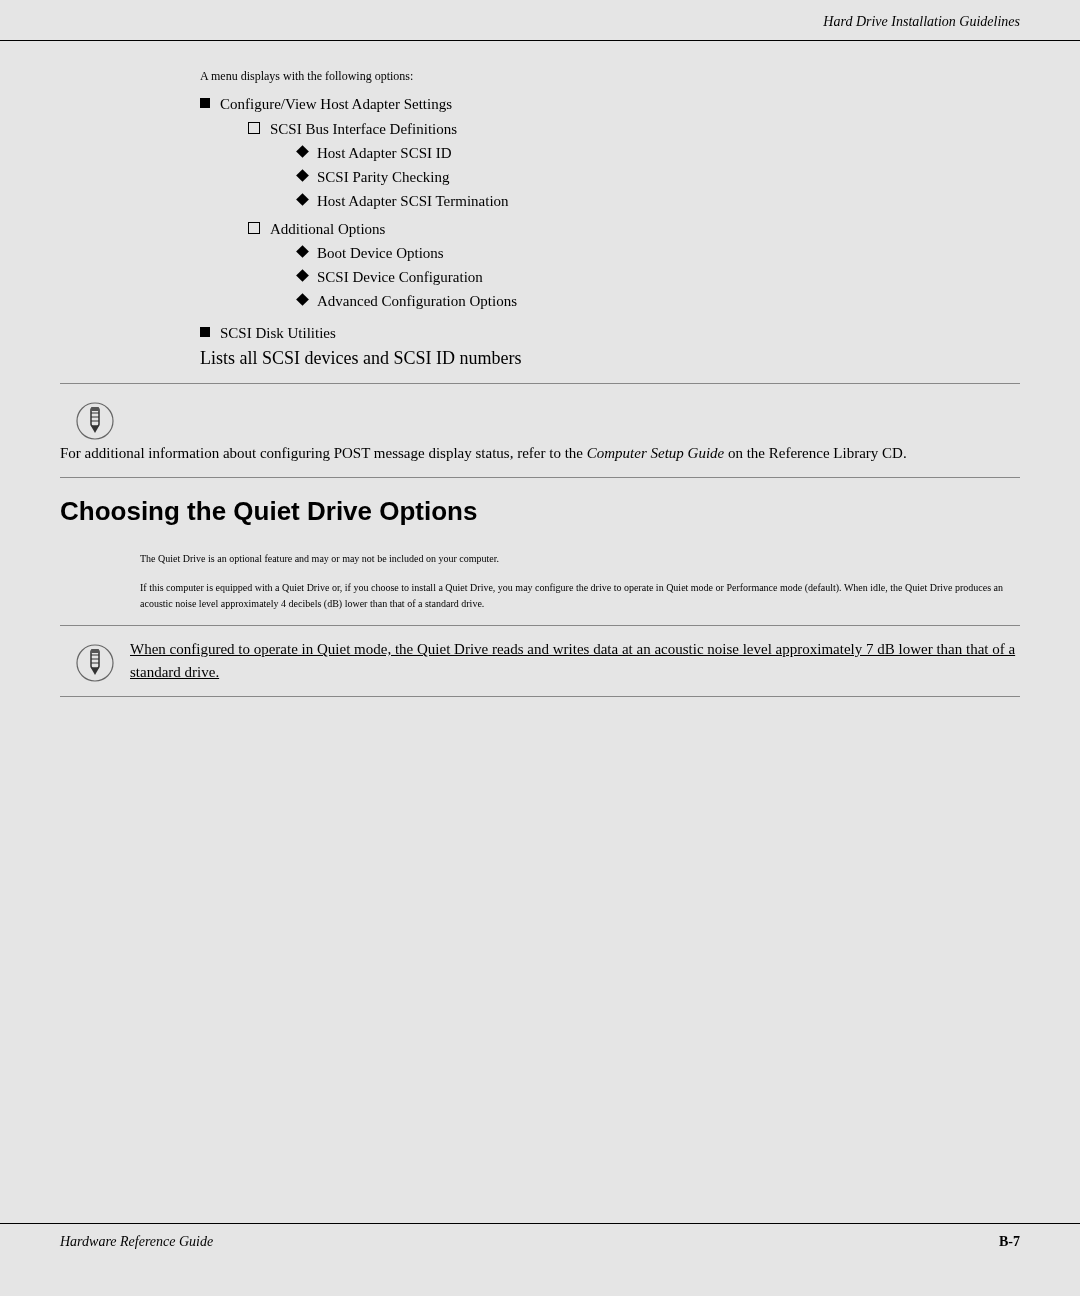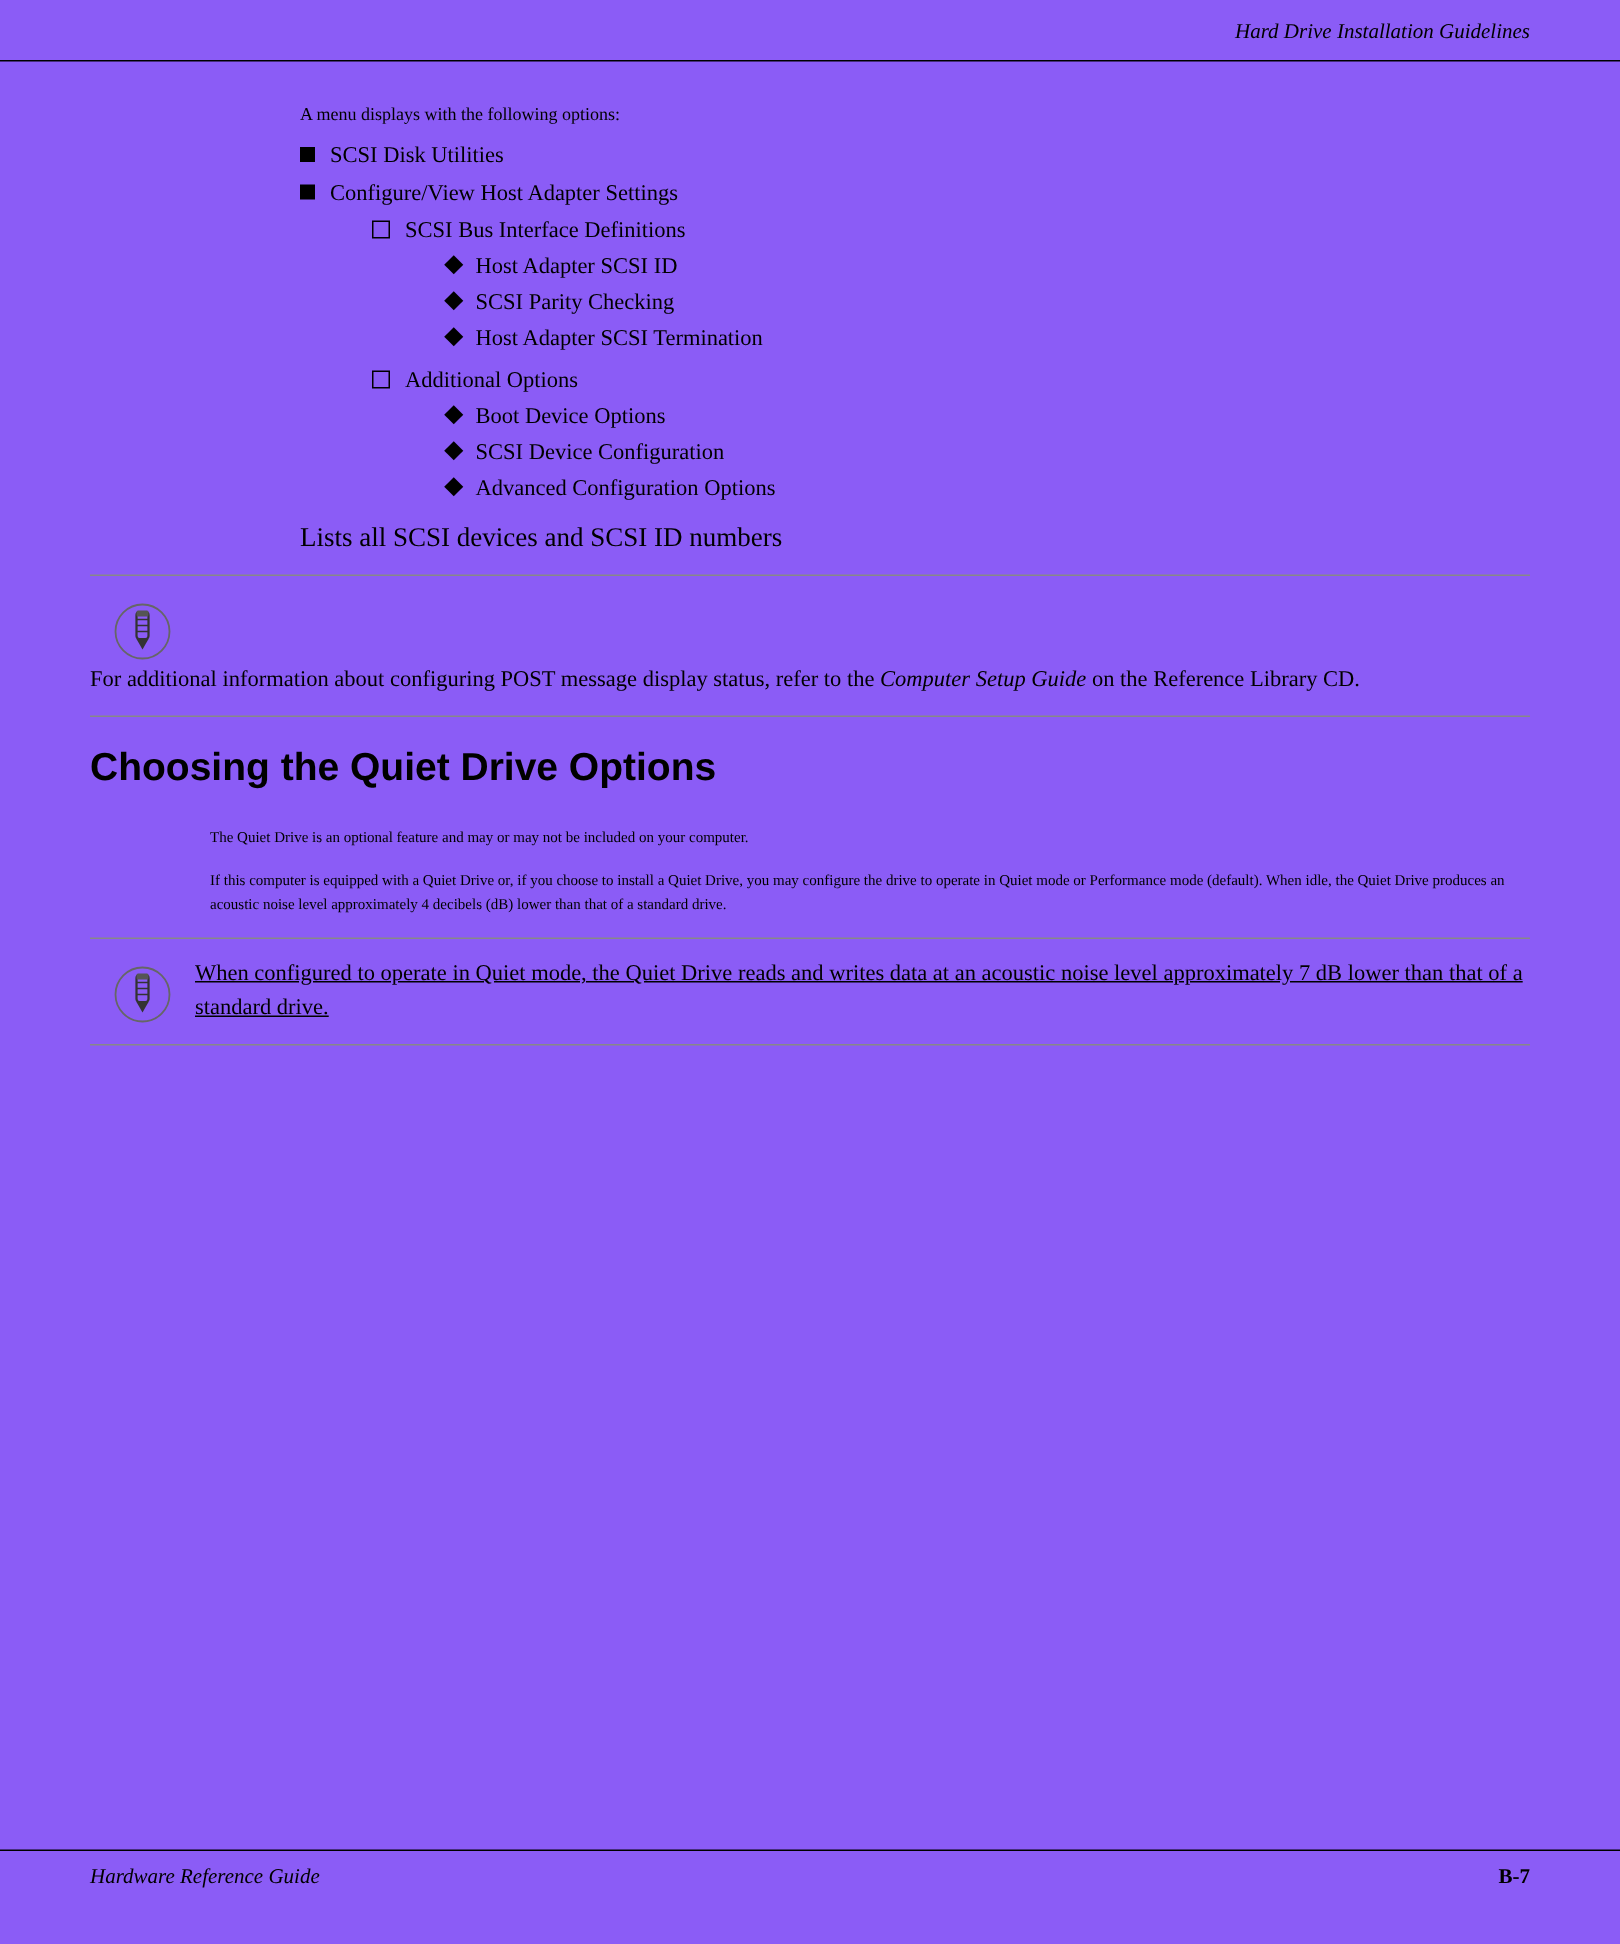--- a/index.html
+++ b/index.html
@@ -16,21 +16,21 @@
       width: 1080px;
       min-height: 1296px;
       position: relative;
     }
 
     .page {
       width: 1080px;
       min-height: 1296px;
       padding: 0;
       position: relative;
-      background: #8b5cf6;
+      background: #e5e5e5;
     }
 
     
     .page-header {
       display: flex;
       justify-content: flex-end;
       padding: 14px 60px 10px 60px;
       border-bottom: 1px solid #000;
     }
 
@@ -183,21 +183,21 @@
       border-top: 1px solid #888;
       border-bottom: 1px solid #888;
       margin: 8px 60px 18px 60px;
       padding: 12px 0;
       text-decoration: underline;
     }
 
     
     .page-footer {
       position: absolute;
-      bottom: 36px;
+      bottom: 46px;
       left: 0;
       right: 0;
       padding: 0 60px;
       display: flex;
       justify-content: space-between;
       align-items: center;
       border-top: 1px solid #000;
       padding-top: 10px;
     }
 
@@ -234,25 +234,20 @@
   <div class="page-header">
     <span class="header-title">Hard Drive Installation Guidelines</span>
   </div>
 
   <div class="content">
 
     <p class="intro-text">A menu displays with the following options:</p>
 
     <ul class="list-l1">
 
-      <li style="margin-top:4px;">
-        <span class="bullet-square"></span>
-        <span class="l1-text">SCSI Disk Utilities</span>
-      </li>
-
       <li>
         <span class="bullet-square"></span>
         <div>
           <span class="l1-text">Configure/View Host Adapter Settings</span>
 
           
           <ul class="list-l2">
 
             <li>
               <span class="bullet-checkbox"></span>
@@ -295,20 +290,25 @@
                   <li>
                     <span class="bullet-diamond"></span>
                     <span class="l3-text">Advanced Configuration Options</span>
                   </li>
                 </ul>
               </div>
             </li>
 
           </ul>
         </div>
+      </li>
+
+      <li style="margin-top:4px;">
+        <span class="bullet-square"></span>
+        <span class="l1-text">SCSI Disk Utilities</span>
       </li>
 
     </ul>
 
     <p class="lists-text">Lists all SCSI devices and SCSI ID numbers</p>
 
   </div>
 
   <div class="note-block">
     <div class="note-icon">

